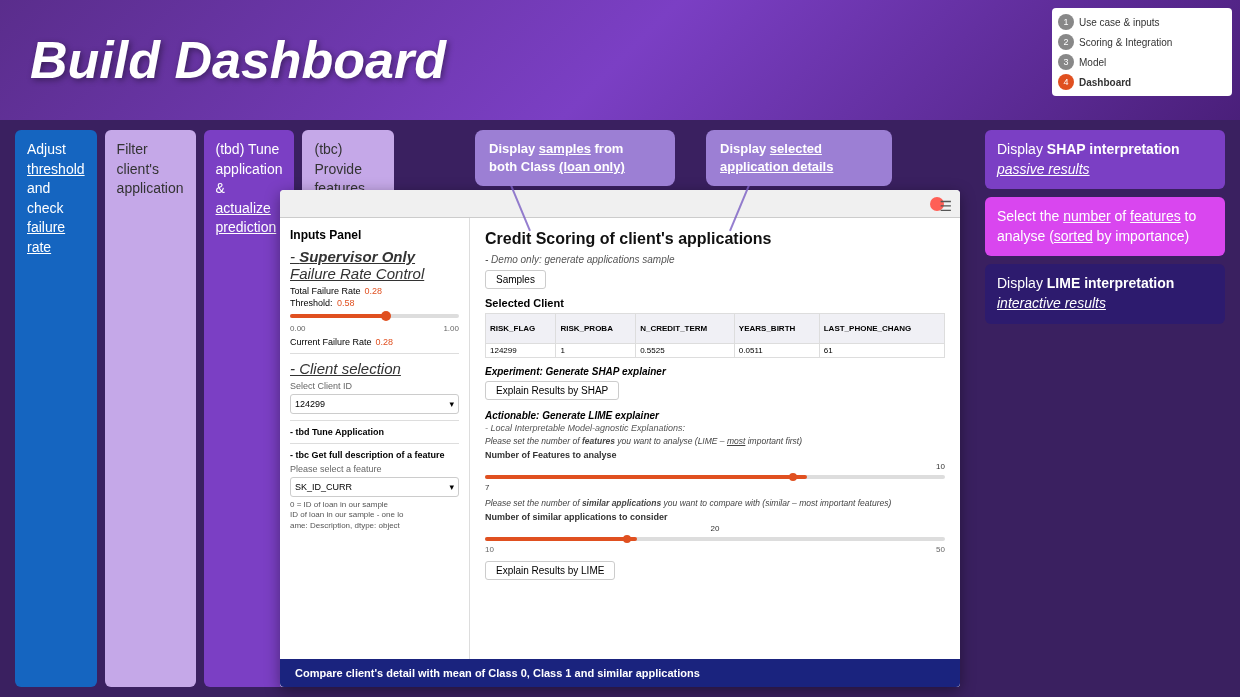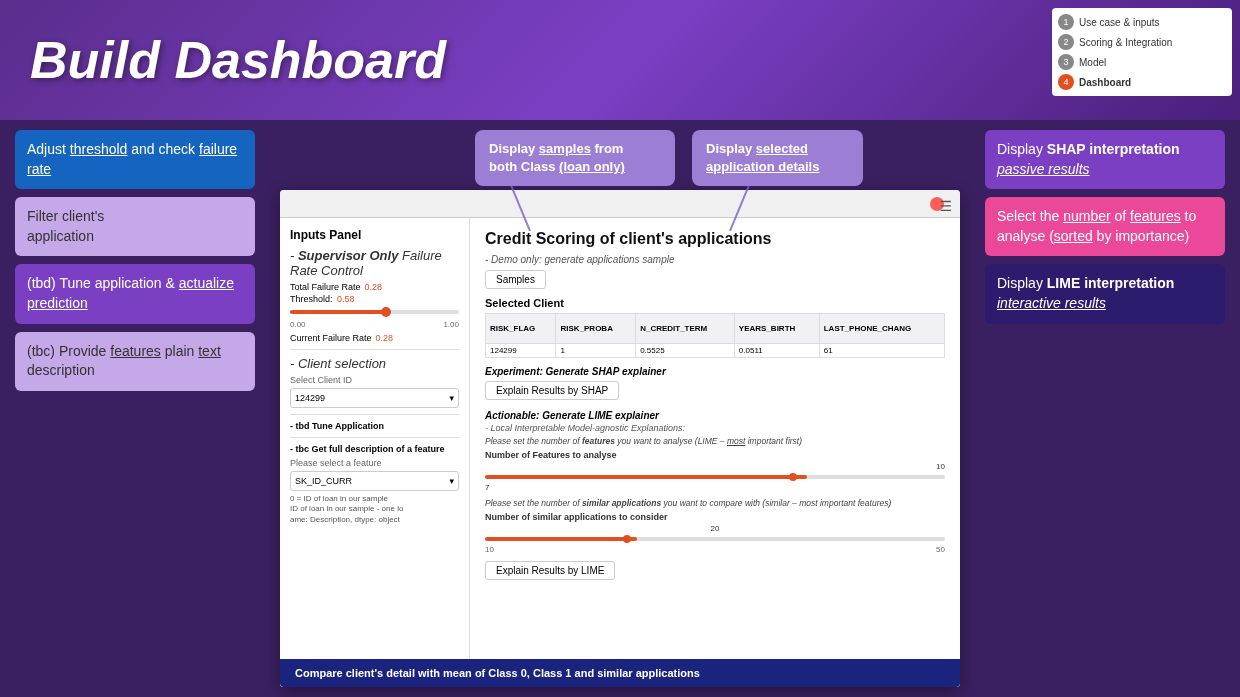--- a/index.html
+++ b/index.html
@@ -69,21 +69,21 @@
       height: 577px;
       position: relative;
     }
 
     
     .left-sidebar {
       width: 270px;
       background: #3a2060;
       padding: 10px 15px;
       display: flex;
-      flex-direction: column;
+      flex-direction: row;
       gap: 8px;
       position: relative;
     }
 
     .annotation-box {
       border-radius: 6px;
       padding: 10px 12px;
       font-size: 14px;
       line-height: 1.4;
       color: white;
@@ -144,24 +144,25 @@
       padding: 10px;
       font-size: 10px;
       overflow: hidden;
     }
     .inputs-panel-title {
       font-size: 12px;
       font-weight: bold;
       margin-bottom: 6px;
     }
     .panel-section-title {
-      font-size: 13px;
+      font-size: 15px;
       font-style: italic;
       margin-bottom: 4px;
       color: #333;
+      text-decoration: underline;
     }
     .panel-label {
       font-size: 9px;
       color: #666;
       margin-bottom: 2px;
     }
     .failure-rate-val {
       color: #e05020;
       font-size: 9px;
     }
@@ -431,21 +432,21 @@
     <div class="annotation-box light-purple">
       <span>(tbc) Provide <u>features</u> plain <u>text</u> description</span>
     </div>
   </div>
 
   <div style="flex:1; position:relative; margin:10px 0 10px 0;">
 
     <div class="callout-top" style="top:0; left:205px; width:200px;">
       <span>Display <u>samples</u> from<br>both Class <u>(loan only)</u></span>
     </div>
-    <div class="callout-top" style="top:0; left:422px; width:171px;">
+    <div class="callout-top" style="top:0; left:436px; width:186px;">
       <span>Display <u>selected</u><br><u>application details</u></span>
     </div>
 
     <div class="app-screenshot" style="margin-top:60px; height:calc(100% - 60px);">
       <div class="app-titlebar">
         <div class="close-btn"></div>
         <span class="hamburger">☰</span>
       </div>
       <div class="app-body">
 
@@ -578,21 +579,21 @@
       <line x1="240" y1="55" x2="260" y2="105" stroke="#7b5fc4" stroke-width="2" opacity="0.8"></line>
 
       <line x1="480" y1="55" x2="460" y2="105" stroke="#7b5fc4" stroke-width="2" opacity="0.8"></line>
     </svg>
   </div>
 
   <div class="right-sidebar">
     <div class="annotation-box purple-dark" style="background:#7b3fc4;">
       <span>Display <strong>SHAP interpretation</strong> <em><u>passive results</u></em></span>
     </div>
-    <div class="annotation-box blue-dark" style="background:#ec4899;">
+    <div class="annotation-box blue-dark" style="background:#d946ef;">
       <span>Select the <u>number</u> of <u>features</u> to analyse (<u>sorted</u> by importance)</span>
     </div>
     <div class="annotation-box dark-purple" style="background:#2d1b6e;">
       <span>Display <strong>LIME interpretation</strong> <em><u>interactive results</u></em></span>
     </div>
   </div>
 
 </div>
 
 </body></html>

